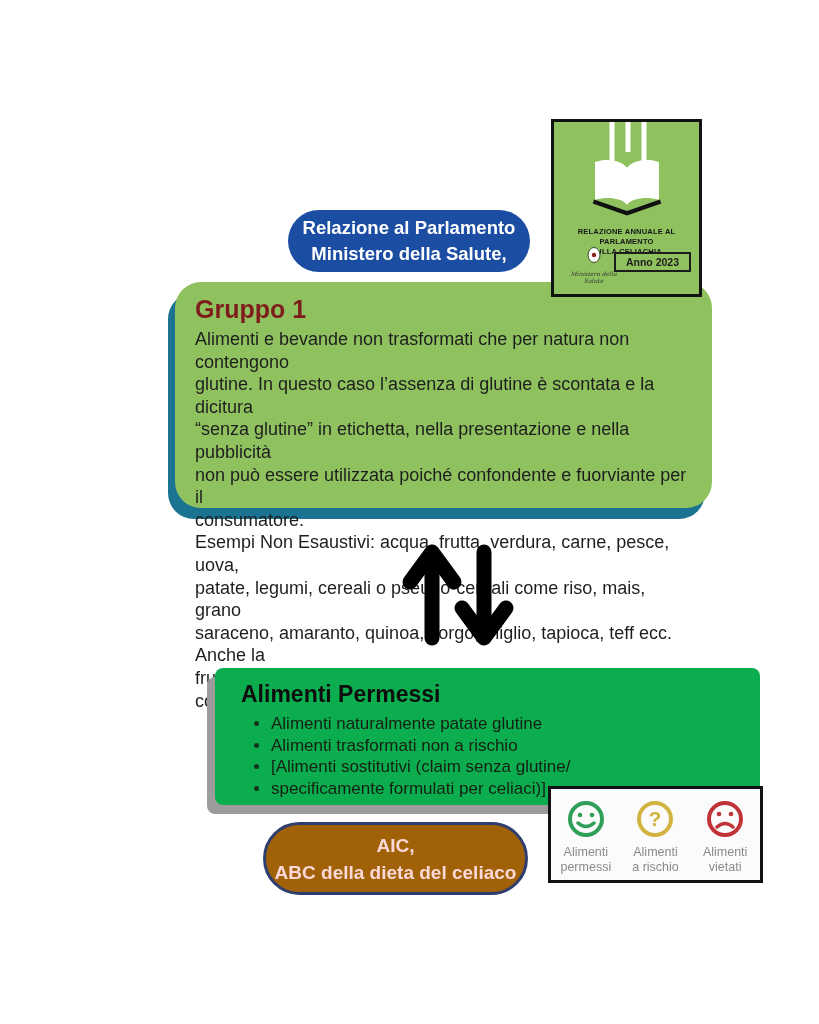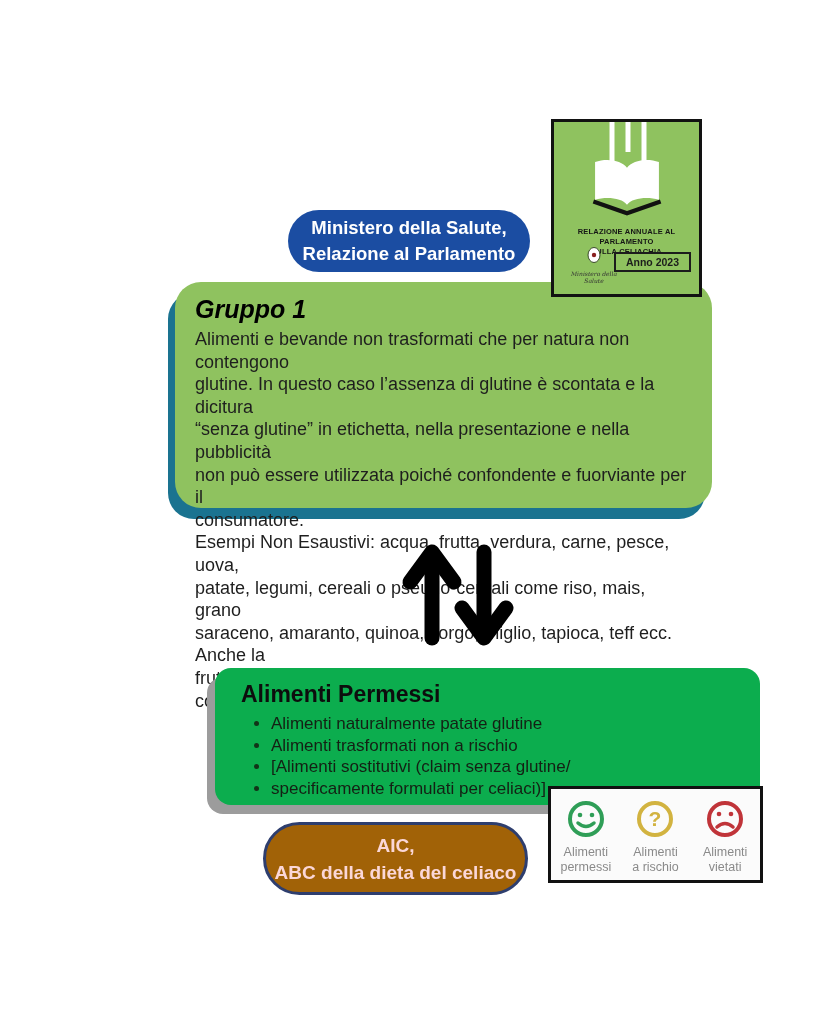--- a/index.html
+++ b/index.html
@@ -33,28 +33,28 @@
   .book .emblem .caption{
     font-family:"DejaVu Serif",serif;font-style:italic;font-size:6px;color:#333;display:block;margin-top:1px;
   }
   
   .gruppo1{
     position:absolute;left:175px;top:282px;width:537px;height:226px;
     background:#8fc25f;border-radius:26px;box-sizing:border-box;
     padding:12px 18px 10px 20px;z-index:1;
     box-shadow:-7px 11px 0 0 #1a7390;
   }
-  .gruppo1 h2{margin:0 0 4px 0;font-size:25px;line-height:30px;color:#000000;font-weight:700;font-style:italic;}
+  .gruppo1 h2{margin:0 0 4px 0;font-size:25px;line-height:30px;color:#7f1d1d;font-weight:700;}
   .gruppo1 p{margin:0;font-size:18px;line-height:22.6px;color:#1e1e1e;white-space:pre-line;}
   
   .arrows{position:absolute;left:398px;top:540px;width:120px;height:110px;z-index:2;}
   
   .permessi{
     position:absolute;left:215px;top:668px;width:545px;height:137px;
-    background:#0cad4e;border-radius:16px;box-sizing:border-box;
+    background:#0cad4e;border-radius:8px;box-sizing:border-box;
     padding:12px 20px 4px 26px;z-index:1;
     box-shadow:-8px 9px 0 0 #9c9c9c;
   }
   .permessi h2{margin:0 0 5px 0;font-size:23px;line-height:28px;color:#0d0d0d;font-weight:700;}
   .permessi ul{margin:0;padding-left:30px;}
   .permessi li{font-size:17px;line-height:21.5px;color:#123318;}
   .permessi li span{color:#142014;}
   
   .legend{
     position:absolute;left:548px;top:786px;width:215px;height:97px;
@@ -71,22 +71,22 @@
     display:flex;flex-direction:column;align-items:center;justify-content:center;z-index:4;
   }
   .red-pill span{color:#fbd7d8;font-weight:700;font-size:19px;line-height:27px;white-space:nowrap;}
 </style>
 </head>
 <body>
 
 <div class="canvas">
 
   <div class="blue-pill">
+    <span>Relazione al Parlamento</span>
     <span>Ministero della Salute,</span>
-    <span>Relazione al Parlamento</span>
   </div>
 
   <div class="book">
     <svg class="ribbons" width="145" height="60" viewBox="0 0 145 60">
       <line x1="58" y1="0" x2="58" y2="52" stroke="#ffffff" stroke-width="5"></line>
       <line x1="74" y1="0" x2="74" y2="30" stroke="#ffffff" stroke-width="5"></line>
       <line x1="90" y1="0" x2="90" y2="44" stroke="#ffffff" stroke-width="5"></line>
     </svg>
     <svg class="bookicon" width="84" height="64" viewBox="0 0 100 76">
       <path d="M10 54 L50 68 L90 54" fill="none" stroke="#111111" stroke-width="5"></path>

